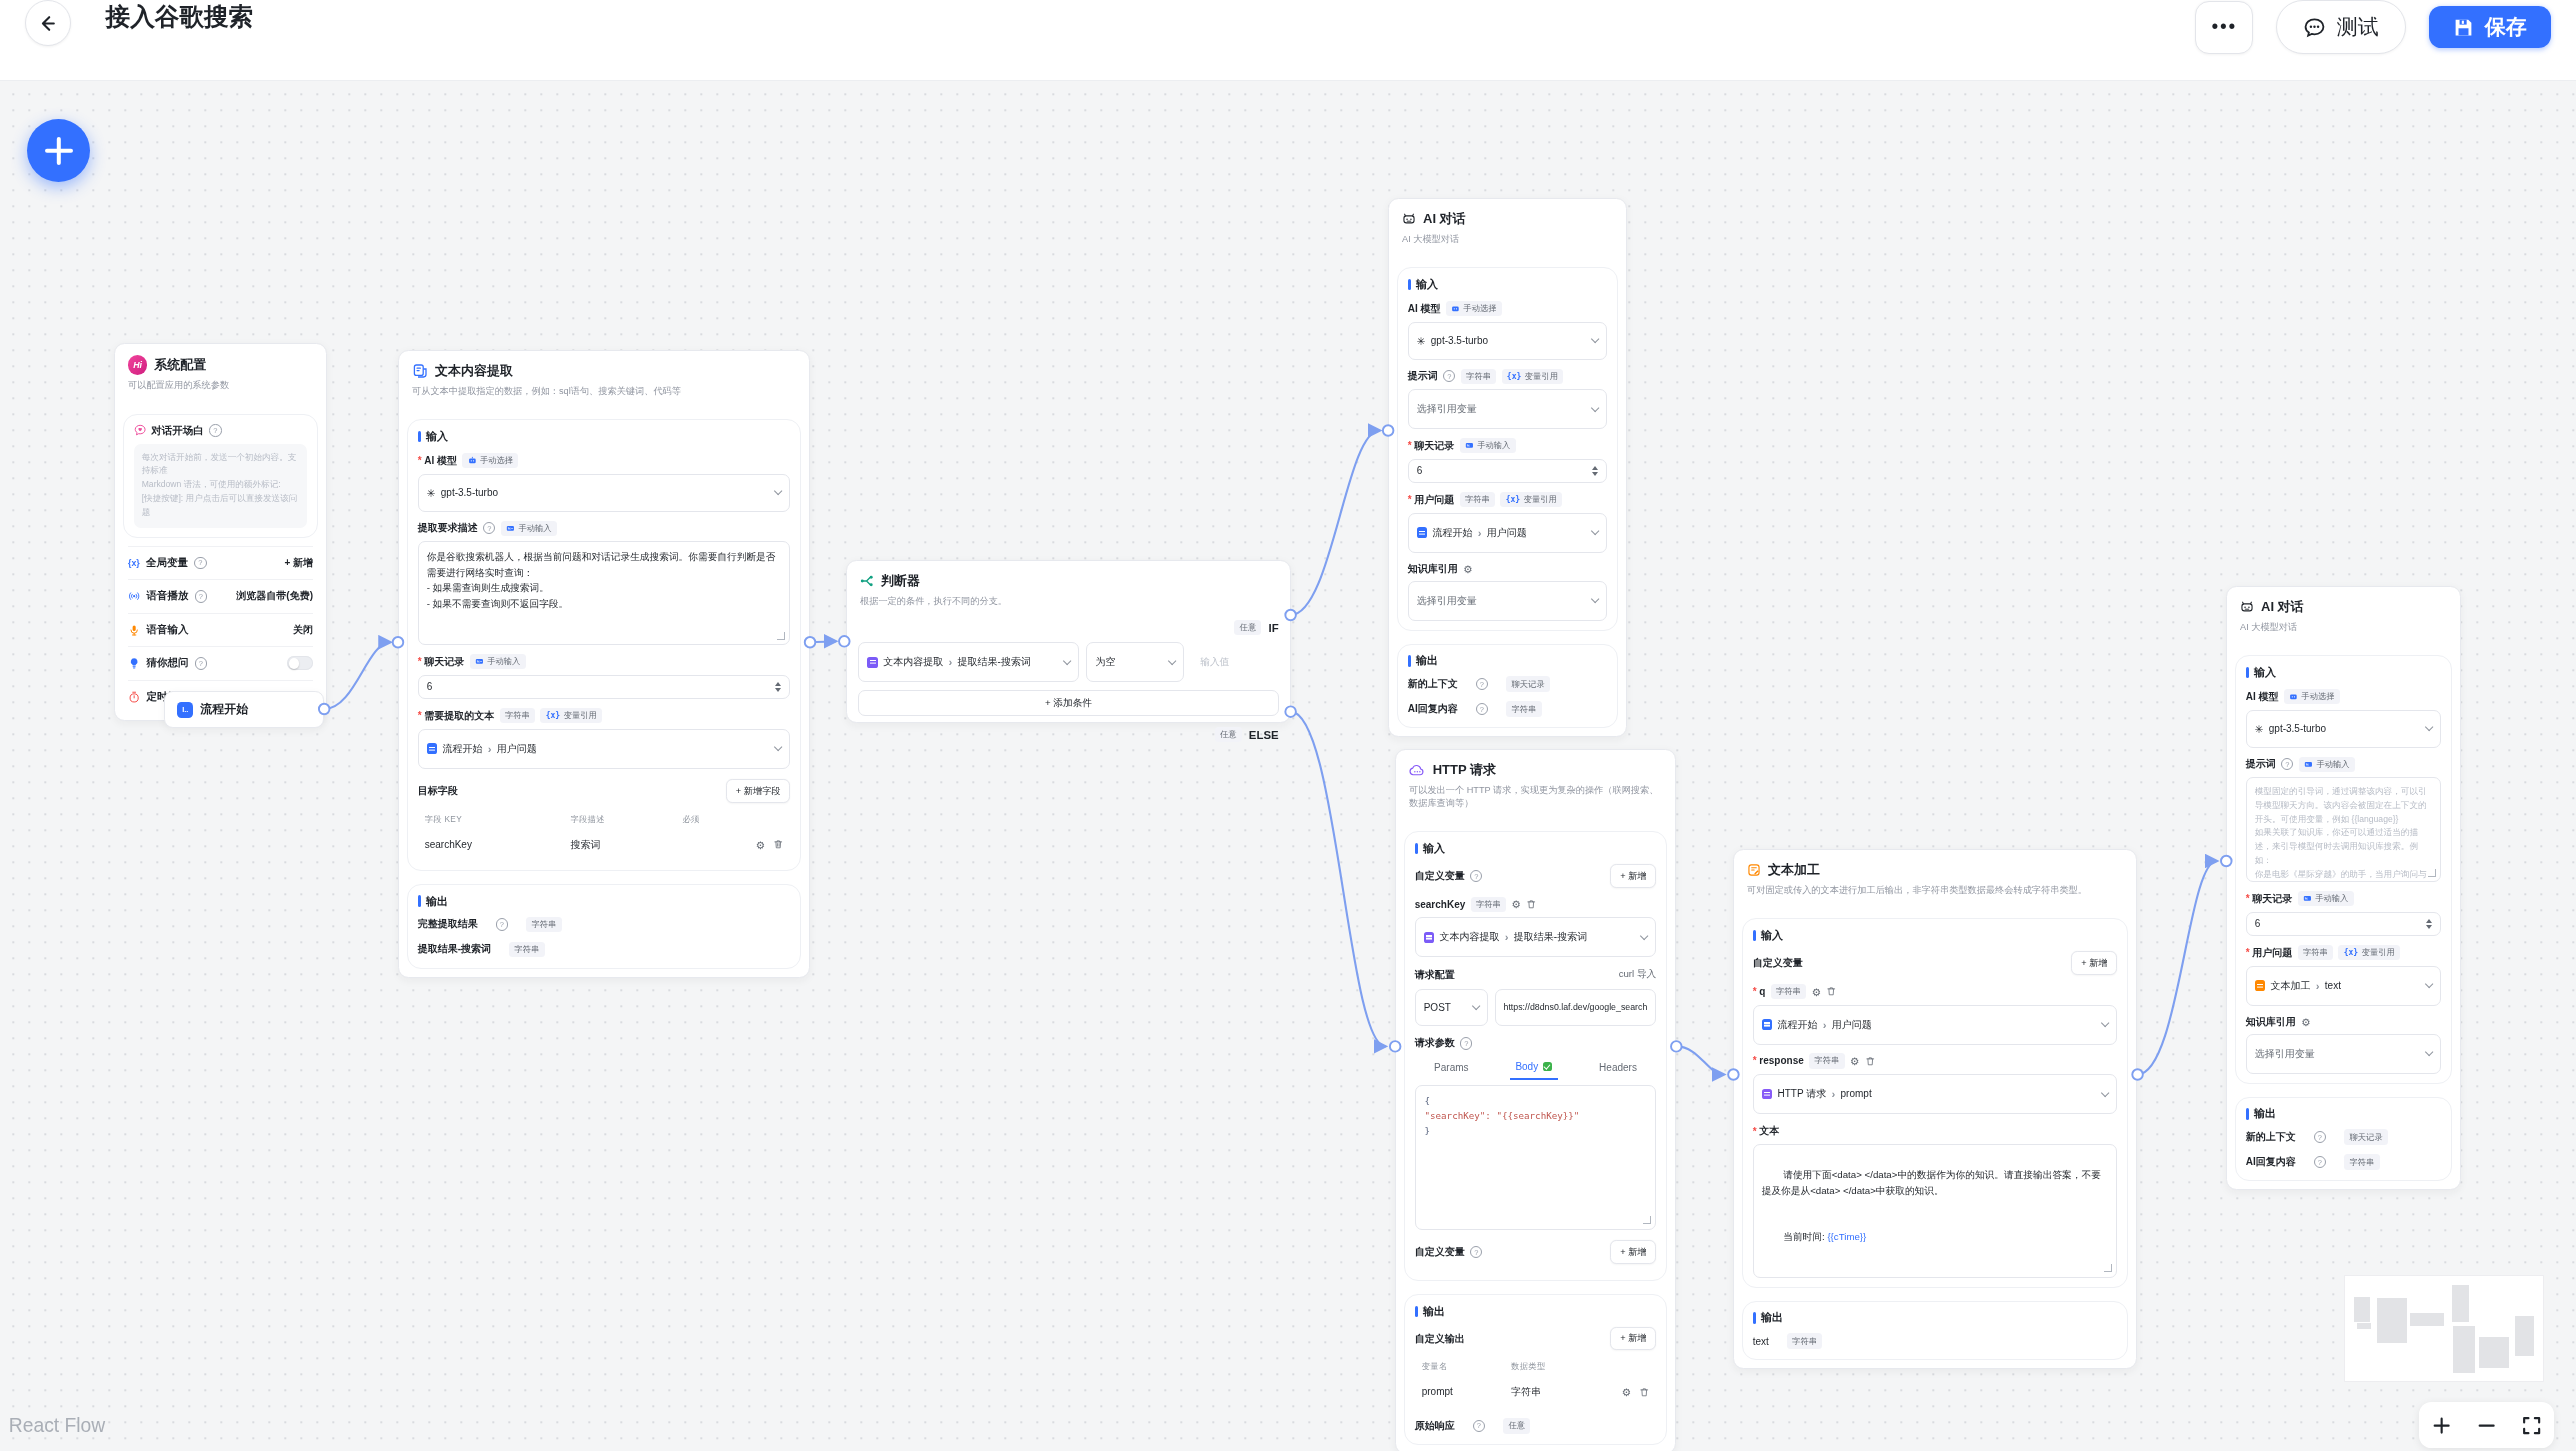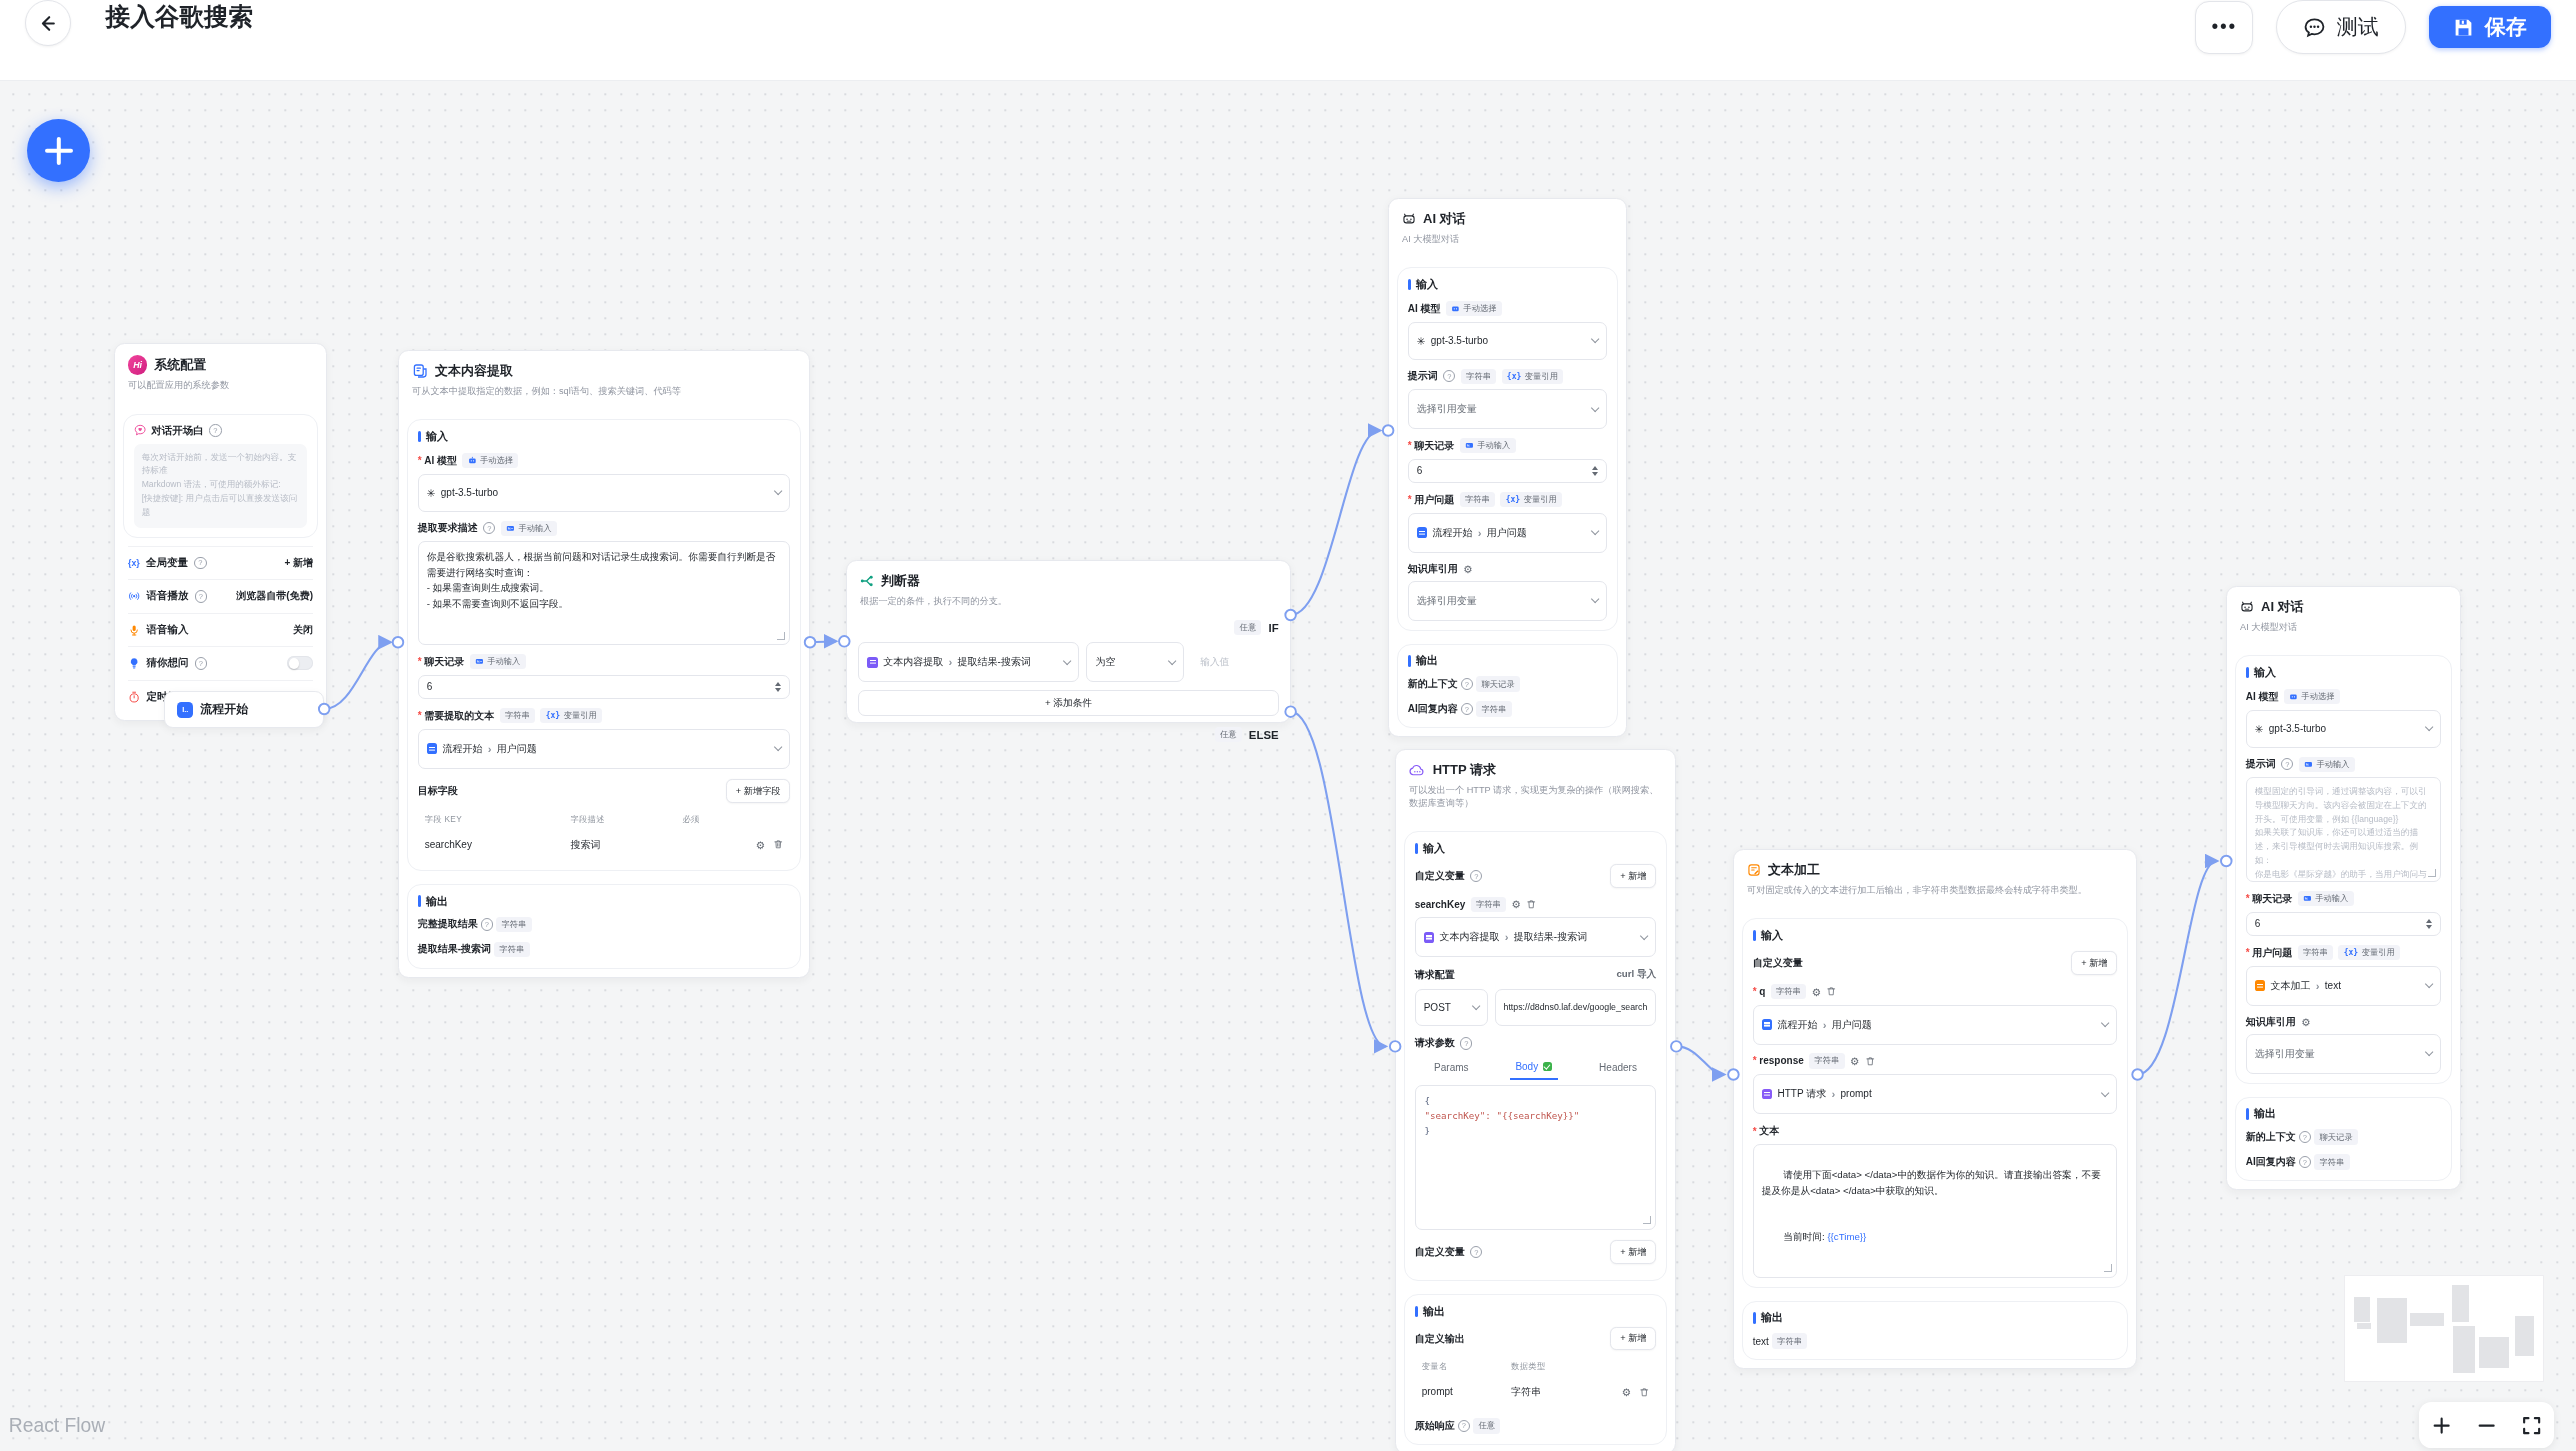--- a/index.html
+++ b/index.html
@@ -48,26 +48,26 @@
   .ta.ph,.ta-gray{color:#b7bcc6}
   .ta-gray{background:#f6f7f9;border:none}
   .ta .rsz{position:absolute;right:4.4px;bottom:4.4px;width:7px;height:7px;border-right:1.3px solid #b0b6bf;border-bottom:1.3px solid #b0b6bf}
   .num{display:flex;align-items:center;border:0.9px solid #e4e6ec;border-radius:7px;height:24.6px;padding:0 8px;font-size:10px;box-sizing:border-box}
   .spin{margin-left:auto;display:flex;flex-direction:column;gap:2.6px}
   .su{width:0;height:0;border-left:3.1px solid transparent;border-right:3.1px solid transparent;border-bottom:4px solid #646a73}
   .sd{width:0;height:0;border-left:3.1px solid transparent;border-right:3.1px solid transparent;border-top:4px solid #646a73}
   .badd{display:inline-flex;align-items:center;border:0.9px solid #e4e6ec;background:#fff;border-radius:6.2px;font-size:9.2px;color:#1f2329;padding:4.4px 8.8px;font-weight:500;font-family:inherit;white-space:nowrap;box-shadow:0 0.9px 1.8px rgba(0,0,0,.04)}
   .push{margin-left:auto}
   .mini-ic{color:#646a73;font-size:10.5px;display:inline-flex;align-items:center}
-  .graytxt{color:#646a73;font-weight:700;font-size:9.7px}
+  .graytxt{color:#646a73;font-weight:400;font-size:9.7px}
   .tbl-h,.tbl-r{display:grid;grid-template-columns:1.3fr 1fr .9fr;align-items:center;padding:3.5px 7px;font-size:10px}
   .tbl-h{color:#8f959e;font-size:8.3px;letter-spacing:0.3px}
   .tbl-r{min-height:26px}
   .acts{display:flex;gap:8px;justify-content:flex-end;align-items:center}
-  .orow{display:flex;align-items:center;gap:3px;font-size:10px;font-weight:600;margin:9.7px 0 1.8px}
+  .orow{display:flex;align-items:center;gap:18px;font-size:10px;font-weight:600;margin:9.7px 0 1.8px}
   
   .jright{display:flex;align-items:center;justify-content:flex-end;gap:7px;font-size:11.4px;font-weight:700;margin:3.5px 0 7px}
   .inval{color:#bcc1ca;font-size:9.7px;font-weight:400;padding-left:8.8px}
   .wide-btn{display:flex;align-items:center;justify-content:center;gap:3.5px;border:0.9px solid #e4e6ec;border-radius:7px;height:24px;font-size:9.7px;color:#1f2329;background:#fff;margin-top:8px}
   
   .tabs{display:flex;justify-content:space-between;align-items:center;font-size:10px;color:#646a73;margin:5.3px 5.3px 0;padding:0 8.8px}
   .tab{padding:5.3px 5.3px 6.2px;display:flex;gap:4.4px;align-items:center}
   .tab.active{color:#3370ff;font-weight:400;border-bottom:2.2px solid #3370ff}
   .ck{width:9.7px;height:9.7px;background:#3cb24a;border-radius:2.6px;position:relative;display:inline-block}
   .ck::after{content:"";position:absolute;left:2.8px;top:1.4px;width:2.6px;height:4.8px;border-right:1.4px solid #fff;border-bottom:1.4px solid #fff;transform:rotate(40deg)}

